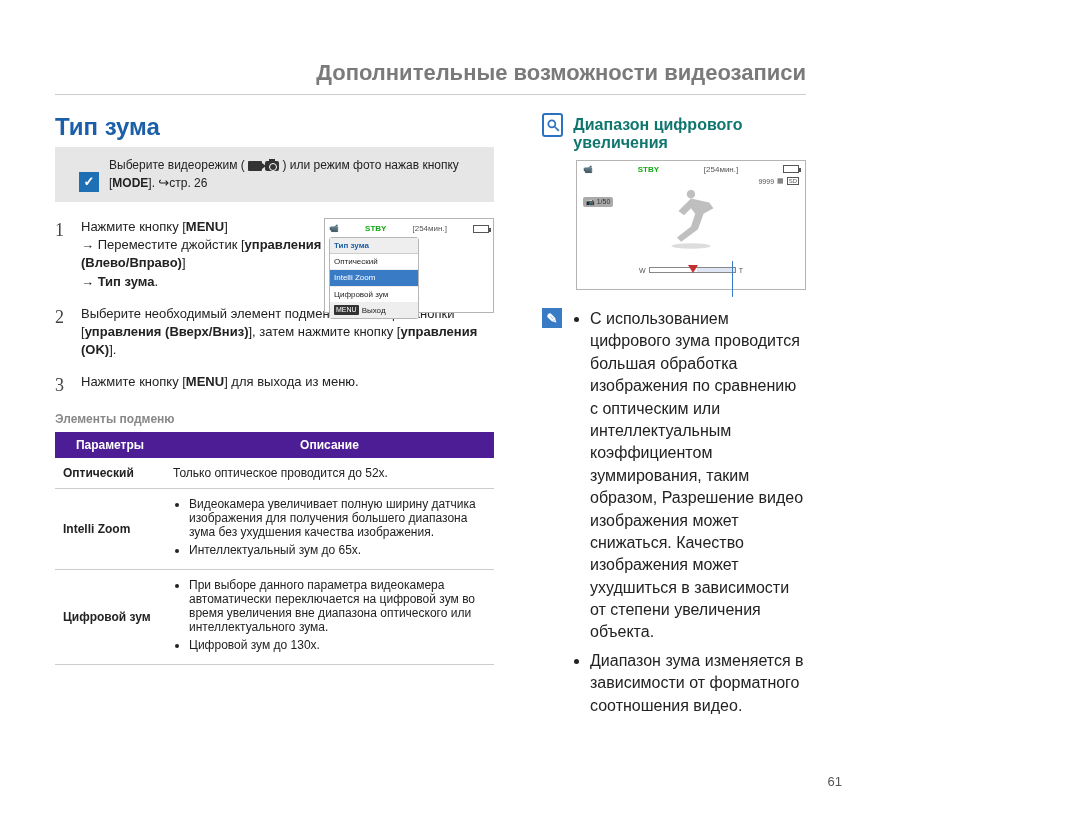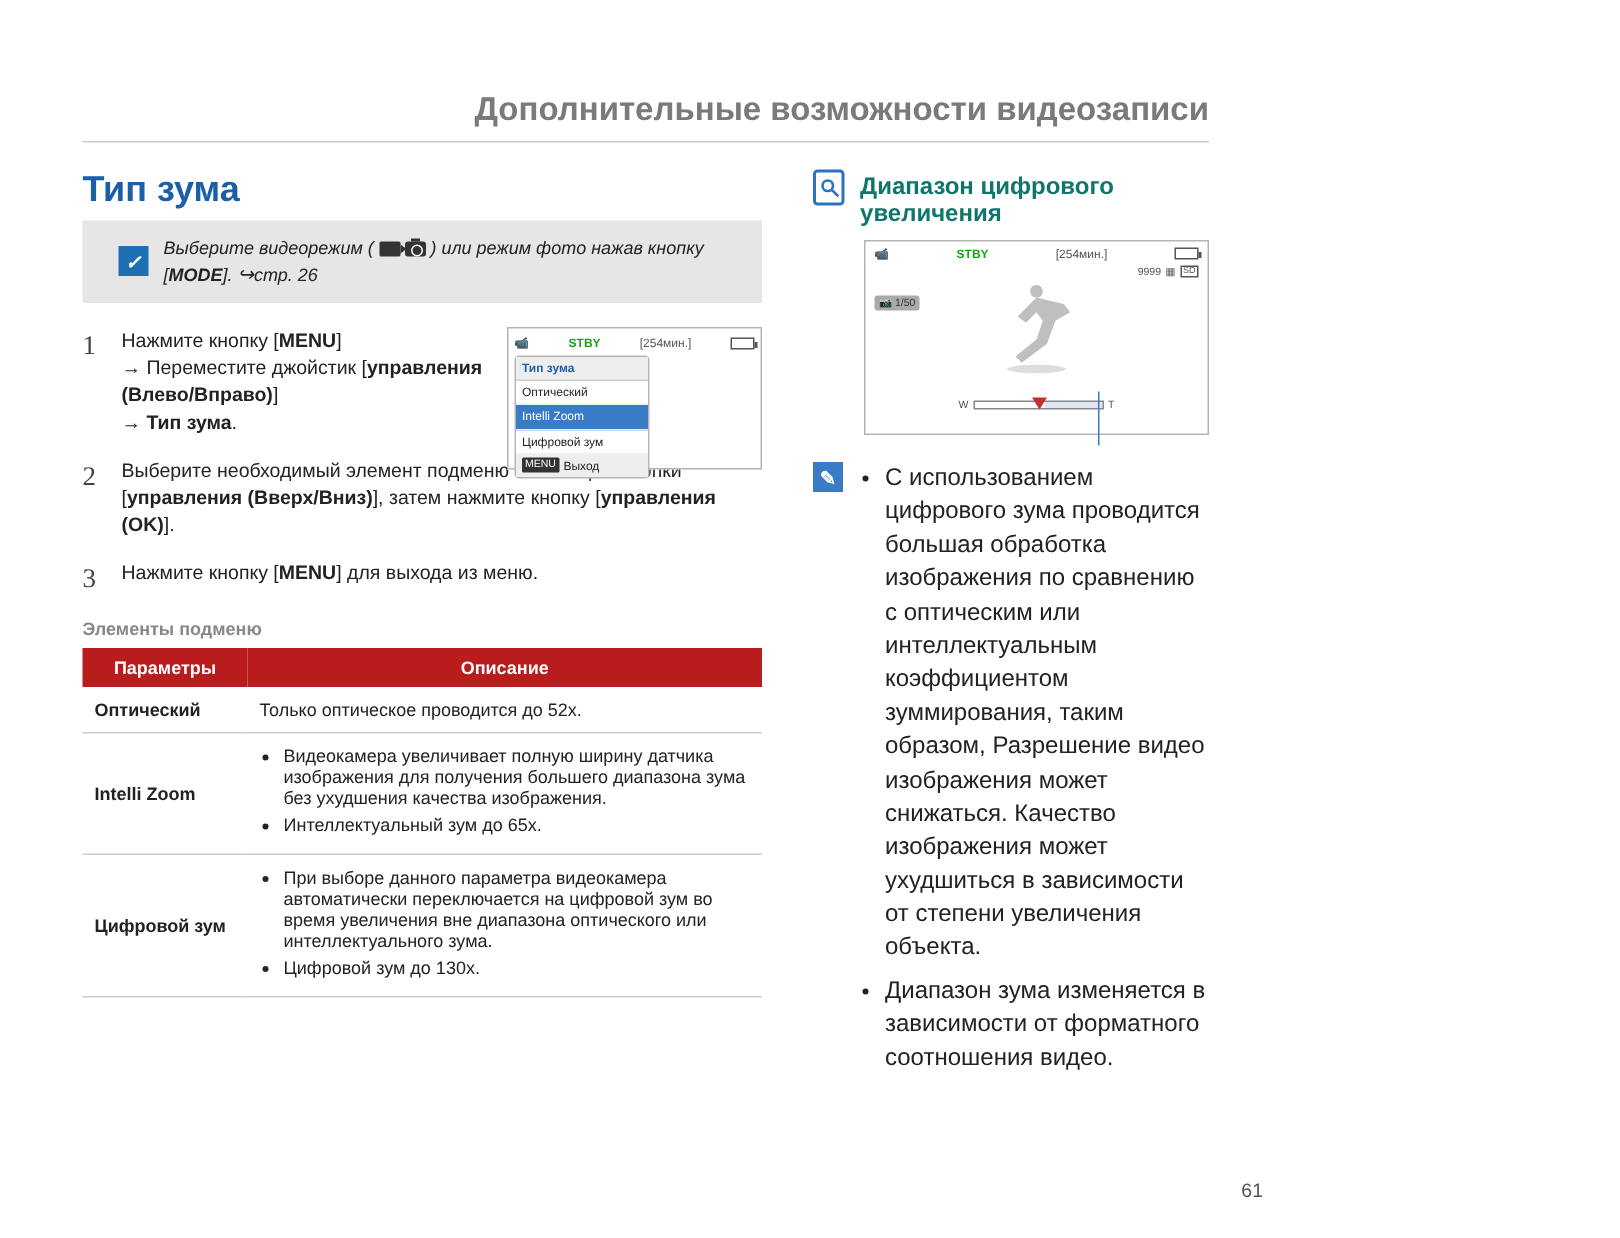--- a/index.html
+++ b/index.html
@@ -21,46 +21,45 @@
     text-align: right;
     color: #7a7a7a;
     font-size: 22px;
     font-weight: bold;
     border-bottom: 1px solid #ccc;
     padding-bottom: 8px;
     margin-bottom: 18px;
   }
   .cols {
     display: flex;
-    gap: 34px;
+    gap: 48px;
   }
   .col-left {
     width: 470px;
   }
   .col-right {
     flex: 1;
   }
   .section-title {
     color: #1a5fa7;
     font-size: 24px;
     font-weight: bold;
     margin-bottom: 6px;
   }
   .intro {
     line-height: 1.35;
     margin-bottom: 14px;
   }
   .note-box {
     background: #e6e6e6;
     display: flex;
-    align-items: center;
+    align-items: flex-end;
     padding: 10px 24px;
     gap: 10px;
     margin-bottom: 16px;
-    font-style: italic;
   }
   .note-icon {
     width: 20px;
     height: 20px;
     background: #1f6fb5;
     display: flex;
     align-items: center;
     justify-content: center;
     color: #fff;
     font-weight: bold;
@@ -148,21 +147,21 @@
     margin-top: 6px;
     margin-bottom: 6px;
     font-size: 12px;
   }
   table.params {
     width: 100%;
     border-collapse: collapse;
     font-size: 12px;
   }
   table.params th {
-    background: #b91c1c;
+    background: #4c1d95;
     color: #fff;
     font-weight: bold;
     padding: 6px 8px;
     text-align: center;
   }
   table.params td {
     border-bottom: 1px solid #ccc;
     padding: 8px 8px;
     vertical-align: middle;
   }
@@ -173,21 +172,21 @@
   table.params ul {
     margin: 0;
     padding-left: 16px;
   }
   table.params ul li {
     margin-bottom: 4px;
   }
   .page-num {
     position: absolute;
     right: 24px;
-    bottom: 24px;
+    bottom: 36px;
     font-size: 13px;
     color: #555;
   }
   
   .zoom-box {
     display: flex;
     align-items: flex-start;
     gap: 10px;
     margin-bottom: 8px;
   }

